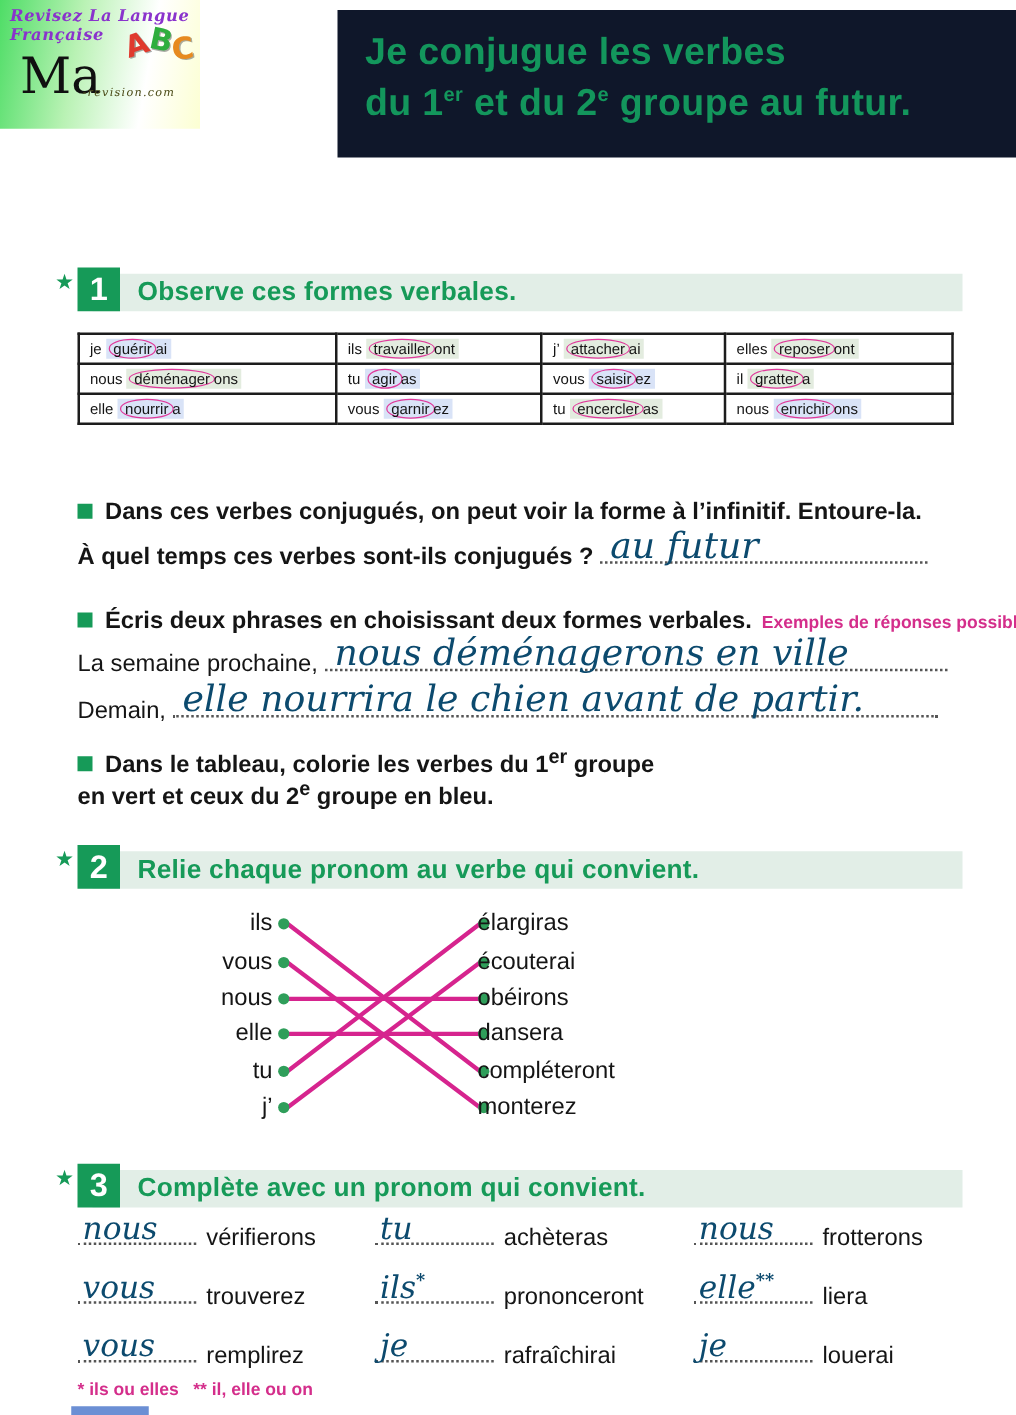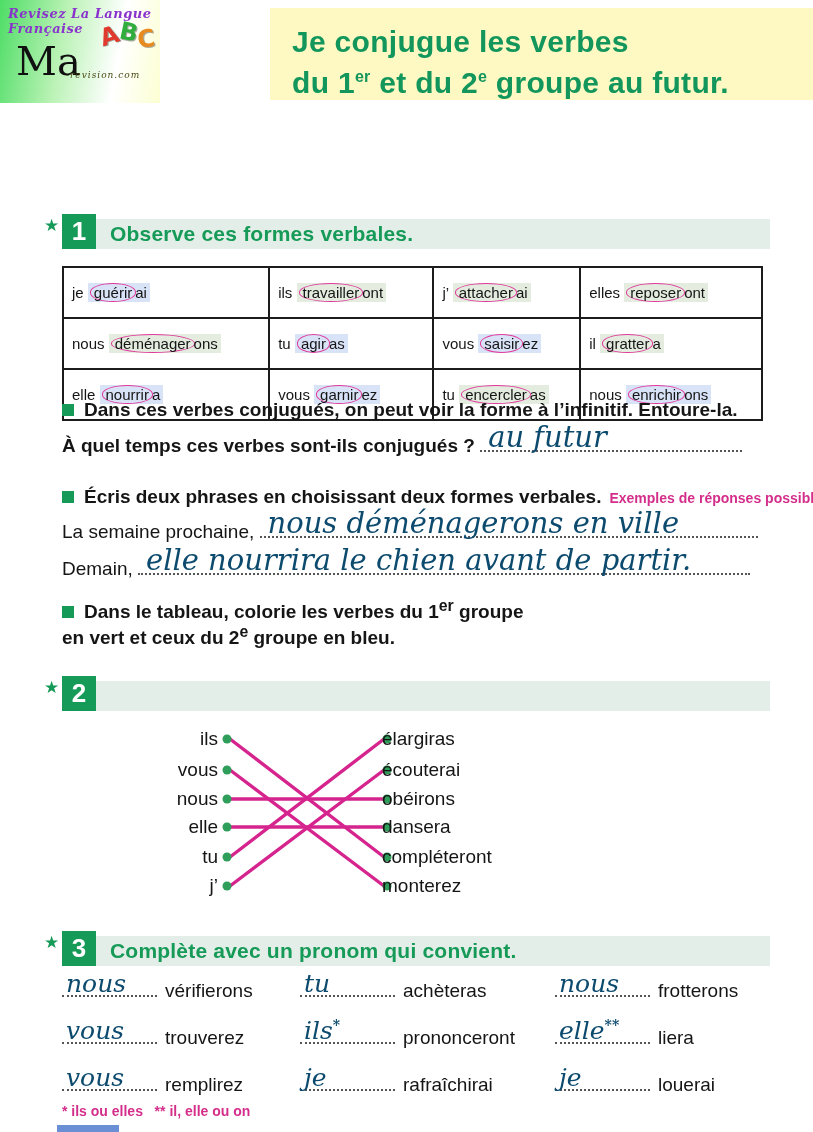--- a/index.html
+++ b/index.html
@@ -21,38 +21,38 @@
   }
   .logo-brand { position:absolute; left:16px; top:38px; font-family:"DejaVu Serif", serif; font-size:40px; color:#101010; }
   .logo-domain { position:absolute; left:66px; top:70px; font-family:"DejaVu Serif", serif; font-style:italic; font-size:9px; color:#4a4a16; letter-spacing:1px; }
   .logo-abc { position:absolute; left:100px; top:22px; font-weight:bold; font-size:24px; font-family:"DejaVu Sans", sans-serif; }
   .logo-abc span { display:inline-block; text-shadow:1px 1px 0 #00000055; }
   .abc-a { color:#e03a2e; transform:rotate(-18deg); }
   .abc-b { color:#2fae3e; transform:rotate(12deg) translateY(-4px); }
   .abc-c { color:#e78a1f; transform:rotate(-8deg) translateY(3px); }
   
   .title-block {
-    position:absolute; left:270px; top:8px; width:543px; height:92px;
-    background:#fef9c3; padding:13px 0 0 22px;
+    position:absolute; left:270px; top:8px; width:543px; height:118px;
+    background:#0f172a; padding:13px 0 0 22px;
   }
   .title-text { font-size:30px; font-weight:bold; color:#13965c; line-height:1.37; letter-spacing:0.3px; }
   .title-text sup { font-size:16px; }
   
   .sec-header { position:absolute; left:62px; width:708px; height:38px; }
   .sec-banner { position:absolute; left:12px; top:5px; right:0; height:30px; background:#e2eee7; }
   .sec-star { position:absolute; left:-18px; top:1px; color:#169a58; font-size:17px; }
   .sec-num {
     position:absolute; left:0; top:0; width:34px; height:35px; background:#169a58;
     color:#ffffff; font-weight:bold; font-size:26px; text-align:center; line-height:35px;
   }
   .sec-title { position:absolute; left:48px; top:8px; font-size:21px; font-weight:bold; color:#169a58; letter-spacing:0.2px; }
   
   .verb-table-wrap { position:absolute; left:62px; top:266px; width:701px; }
   table.verbs { border-collapse:collapse; width:100%; table-layout:fixed; }
-  table.verbs td { border:2.4px solid #1c1c1c; height:24px; padding:16px 8px; font-size:15px; white-space:nowrap; }
+  table.verbs td { border:2.4px solid #1c1c1c; height:24px; padding:4px 8px; font-size:12px; white-space:nowrap; }
   .vb { padding:1px 3px; }
   .vb.g1 { background:#e3ecdf; }
   .vb.g2 { background:#d9e3f7; }
   .circ { border:1.6px solid #e0399b; border-radius:50% / 48%; padding:0 3px; margin:0 -1px; }
   
   .bullet-sq { display:inline-block; width:12px; height:12px; background:#169a58; margin-right:10px; vertical-align:baseline; }
   .b-line { position:absolute; left:62px; width:701px; font-size:19px; font-weight:bold; white-space:nowrap; }
   .reg { font-weight:normal; }
   .pink-note { color:#d42e8b; font-size:14px; font-weight:bold; margin-left:8px; }
   .blank { display:inline-block; border-bottom:2.5px dotted #555; vertical-align:baseline; position:relative; }
@@ -166,20 +166,21 @@
 
   <div class="b-line" style="top:597px">
     <span class="bullet-sq"></span><span>Dans le tableau, colorie les verbes du 1</span><sup>er</sup><span> groupe</span><br>
     <span>en vert et ceux du 2</span><sup>e</sup><span> groupe en bleu.</span>
   </div>
 
   <div class="sec-header" style="top:676px">
     <span class="sec-star">★</span>
     <div class="sec-banner"></div>
     <div class="sec-num">2</div>
+    <div class="sec-title">Relie chaque pronom au verbe qui convient.</div>
   </div>
 
   <div class="match">
     <svg width="430" height="190">
         <line x1="80" y1="16" x2="234" y2="134" stroke="#d6248e" stroke-width="3.4" stroke-linecap="round"></line>
         <line x1="80" y1="47" x2="234" y2="163" stroke="#d6248e" stroke-width="3.4" stroke-linecap="round"></line>
         <line x1="80" y1="76" x2="234" y2="76" stroke="#d6248e" stroke-width="3.4" stroke-linecap="round"></line>
         <line x1="80" y1="104" x2="234" y2="104" stroke="#d6248e" stroke-width="3.4" stroke-linecap="round"></line>
         <line x1="80" y1="134" x2="234" y2="16" stroke="#d6248e" stroke-width="3.4" stroke-linecap="round"></line>
         <line x1="80" y1="163" x2="234" y2="47" stroke="#d6248e" stroke-width="3.4" stroke-linecap="round"></line>

